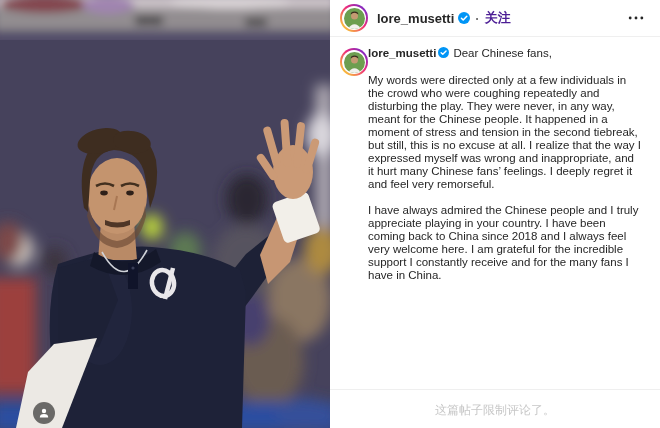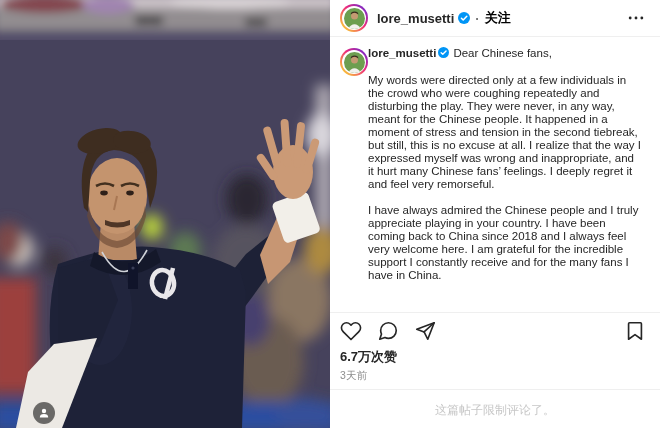--- a/index.html
+++ b/index.html
@@ -16,21 +16,21 @@
   .panel { width:330px; height:428px; display:flex; flex-direction:column; background:#fff; flex:none; }
 
   .hdr { height:37px; flex:none; display:flex; align-items:center; padding:0 14px 0 10px; border-bottom:1px solid #efefef; }
   .ring { width:28px; height:28px; flex:none; border-radius:50%; padding:2px;
           background:linear-gradient(45deg,#f9ce34 10%,#ee2a7b 55%,#6228d7 95%); }
   .ring-inner { width:100%; height:100%; border-radius:50%; background:#fff; padding:1.5px; }
   .ring-inner svg { width:100%; height:100%; border-radius:50%; display:block; }
   .uname { font-size:13px; font-weight:700; color:#262626; margin-left:9px; }
   .badge { margin-left:4px; display:inline-flex; }
   .dot-sep { color:#737373; font-size:13px; margin:0 5px; font-weight:700; }
-  .follow { color:#000000; font-weight:700; font-size:13px; cursor:pointer; }
+  .follow { color:#4c1d95; font-weight:700; font-size:13px; cursor:pointer; }
   .more { margin-left:auto; display:flex; align-items:center; cursor:pointer; }
 
   .caption { flex:1; min-height:0; overflow:hidden; display:flex; padding:10px 12px 0 10px; }
   .cap-ring { margin-top:1px; }
   .cap-text { width:274px; font-size:11.5px; line-height:13px; color:#262626; }
   .cap-text p { margin:0 0 13px 0; }
   .cap-user { font-weight:700; margin-right:2px; }
   .cap-badge { display:inline-block; vertical-align:-1px; margin-right:4px; }
 
   .actions { flex:none; border-top:1px solid #efefef; padding:7px 14px 6px 10px; }
@@ -206,46 +206,19 @@
                 <circle cx="6" cy="6" r="6" fill="#0095f6"></circle>
                 <path d="M3.4 6.2 L5.2 8 L8.8 4.3" stroke="#fff" stroke-width="1.5" fill="none" stroke-linecap="round" stroke-linejoin="round"></path>
               </svg></span><span>Dear Chinese fans,</span>
         </p>
         <p>My words were directed only at a few individuals in the crowd who were coughing repeatedly and disturbing the play. They were never, in any way, meant for the Chinese people. It happened in a moment of stress and tension in the second tiebreak, but still, this is no excuse at all. I realize that the way I expressed myself was wrong and inappropriate, and it hurt many Chinese fans’ feelings. I deeply regret it and feel very remorseful.</p>
         <p>I have always admired the Chinese people and I truly appreciate playing in your country. I have been coming back to China since 2018 and I always feel very welcome here. I am grateful for the incredible support I constantly receive and for the many fans I have in China.</p>
 
       </div>
     </div>
 
-    <div class="actions">
-      <div class="act-row">
-        <span class="icon">
-          <svg width="22" height="22" viewBox="0 0 24 24" fill="none" stroke="#262626" stroke-width="1.8" stroke-linecap="round" stroke-linejoin="round">
-            <path d="M20.8 4.6a5.5 5.5 0 0 0-7.8 0L12 5.7l-1-1.1a5.5 5.5 0 0 0-7.8 7.8l1 1.1 7.8 7.8 7.8-7.8 1-1.1a5.5 5.5 0 0 0 0-7.8z"></path>
-          </svg>
-        </span>
-        <span class="icon">
-          <svg width="22" height="22" viewBox="0 0 24 24" fill="none" stroke="#262626" stroke-width="1.8" stroke-linecap="round" stroke-linejoin="round">
-            <path d="M21 11.5a8.5 8.5 0 0 1-8.5 8.5 8.4 8.4 0 0 1-3.8-.9L3 21l1.9-5.7a8.4 8.4 0 0 1-.9-3.8A8.5 8.5 0 0 1 12.5 3 8.5 8.5 0 0 1 21 11.5z"></path>
-          </svg>
-        </span>
-        <span class="icon">
-          <svg width="22" height="22" viewBox="0 0 24 24" fill="none" stroke="#262626" stroke-width="1.8" stroke-linecap="round" stroke-linejoin="round">
-            <line x1="22" y1="3" x2="11" y2="13"></line>
-            <polygon points="22 3 15 21 11 13 3 10 22 3"></polygon>
-          </svg>
-        </span>
-        <span class="icon save">
-          <svg width="22" height="22" viewBox="0 0 24 24" fill="none" stroke="#262626" stroke-width="1.8" stroke-linejoin="round">
-            <path d="M19 21l-7-5-7 5V4a1 1 0 0 1 1-1h12a1 1 0 0 1 1 1z"></path>
-          </svg>
-        </span>
-      </div>
-      <div class="likes">6.7万次赞</div>
-      <div class="time">3天前</div>
-    </div>
 
     <div class="restricted">
       <span>这篇帖子限制评论了。</span>
     </div>
 
   </div>
 </div>
 
 </body></html>

